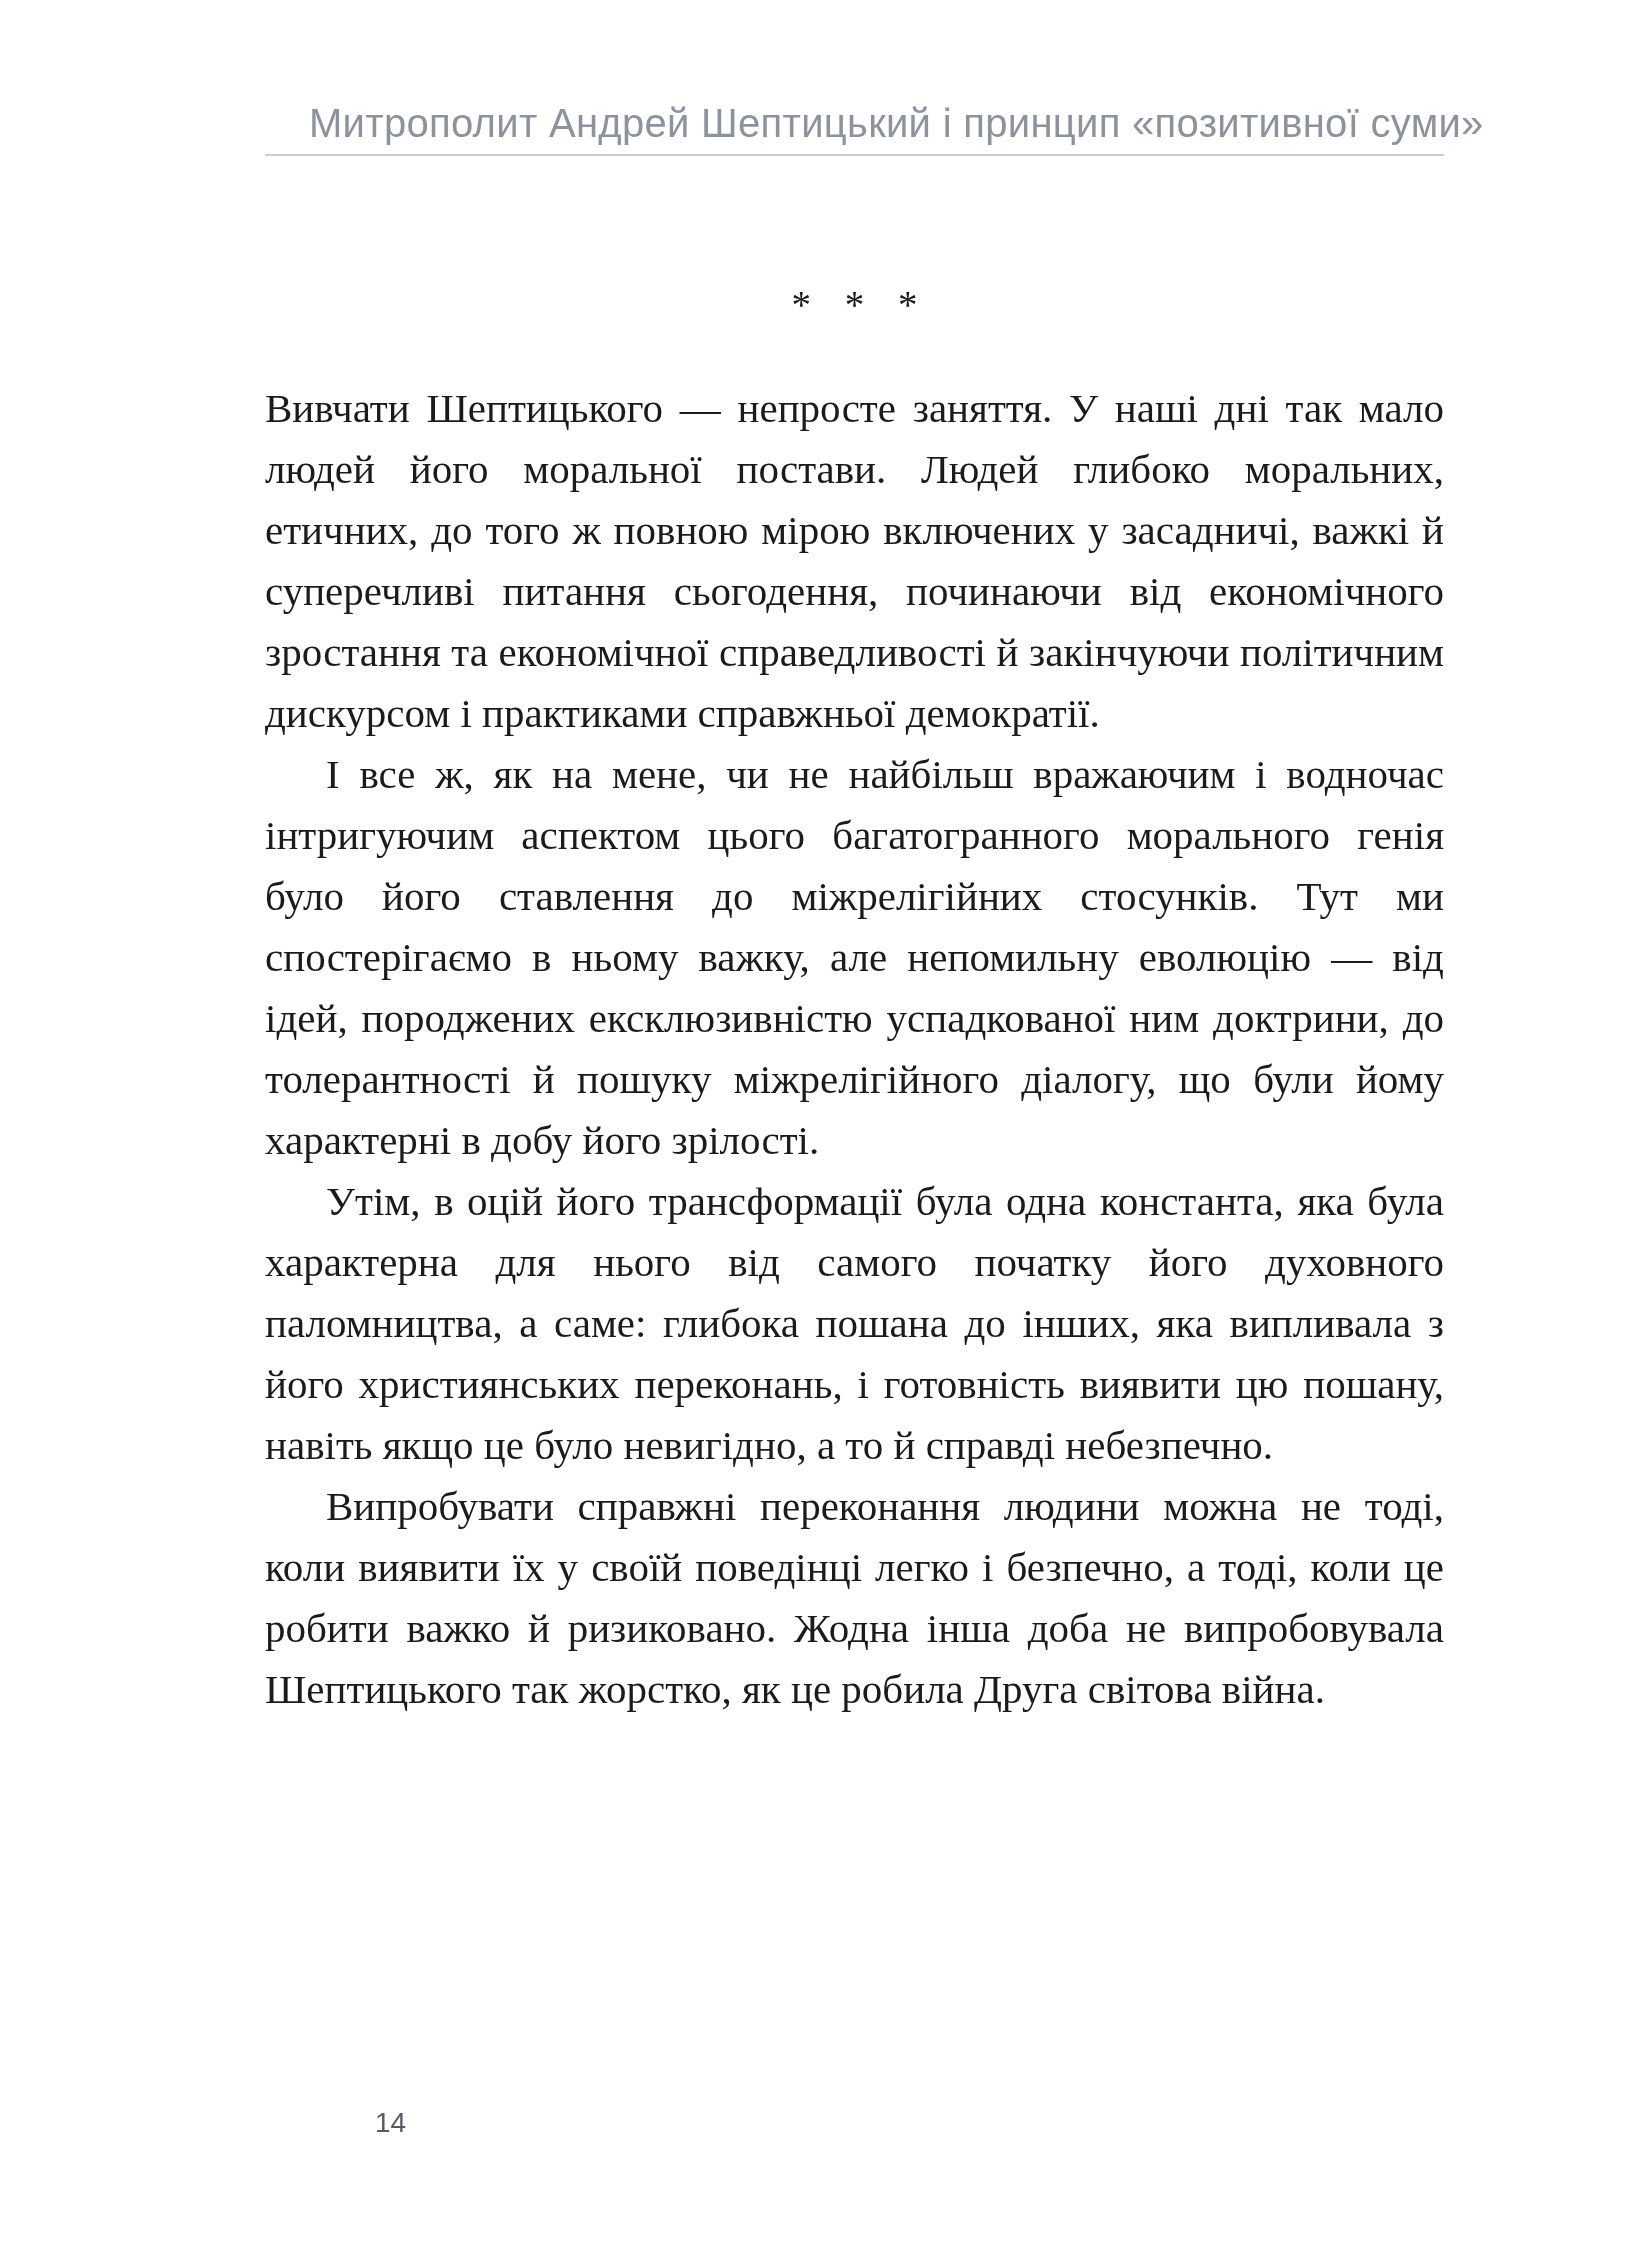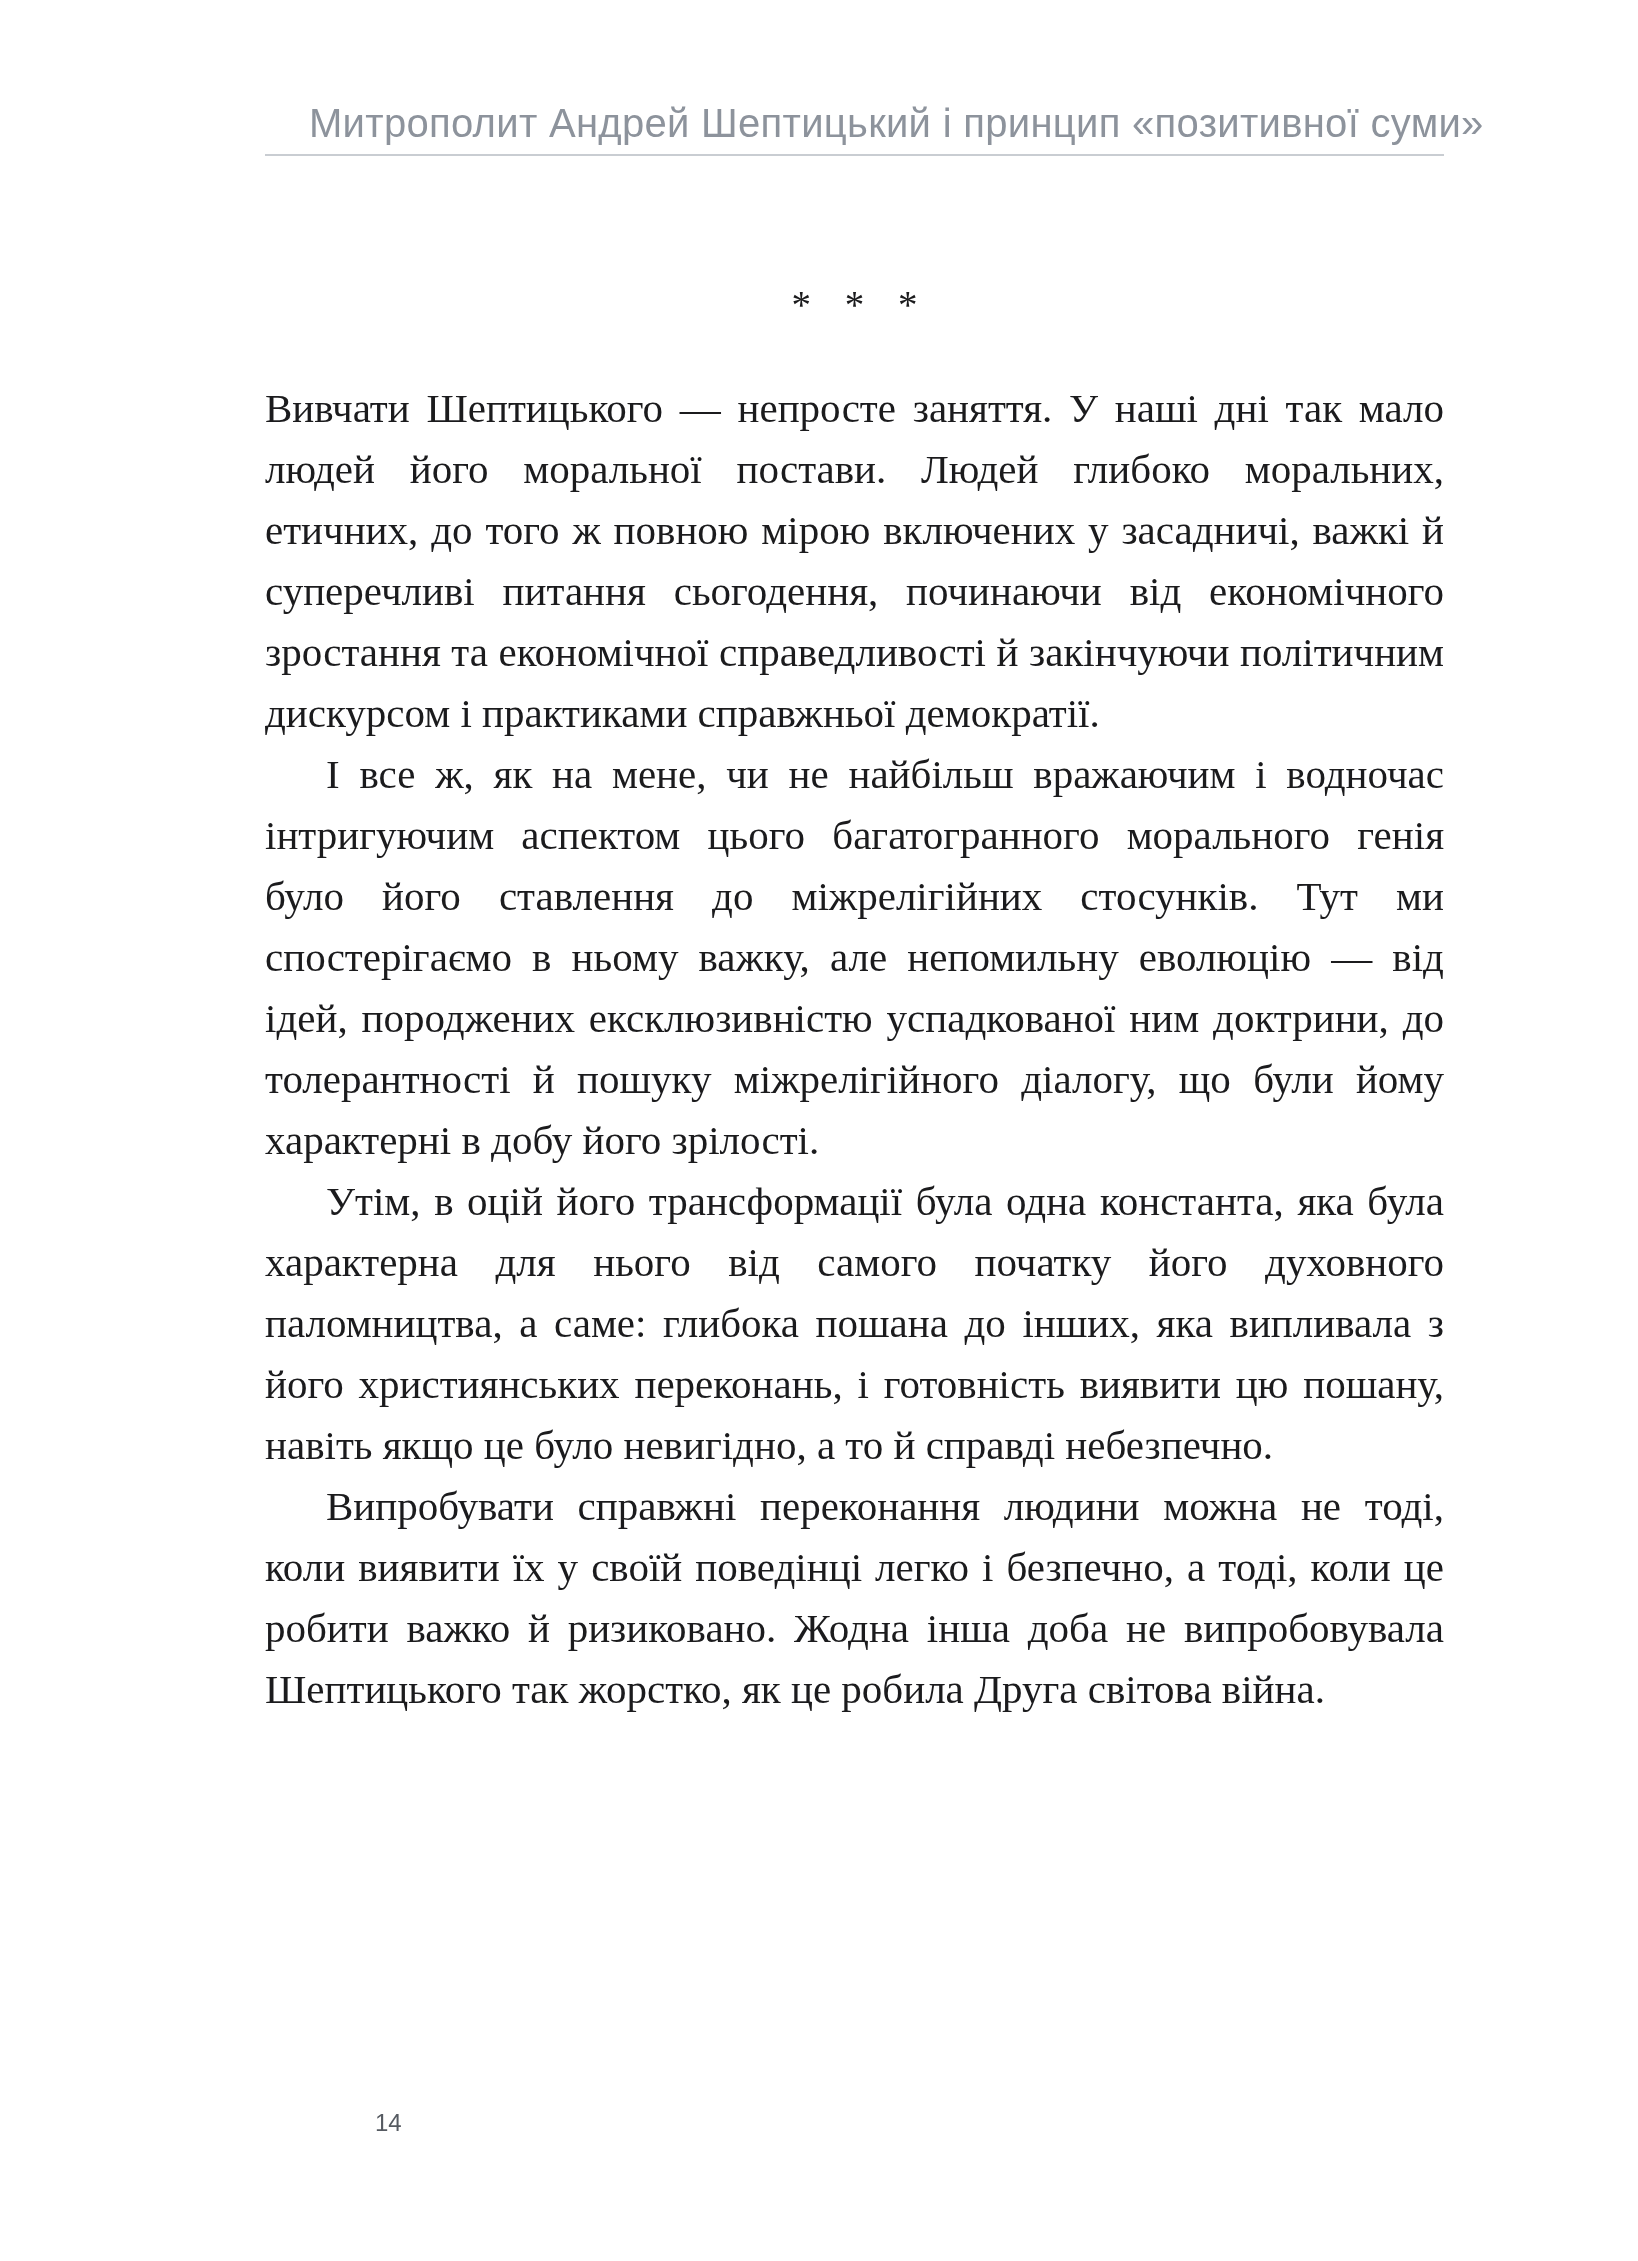--- a/index.html
+++ b/index.html
@@ -65,21 +65,21 @@
     line-height: 61px;
     margin-top: 61px;
     margin-bottom: 43px;
     color: #1b1b1d;
   }
   .folio {
     position: absolute;
     left: 375px;
     top: 2104px;
     font-family: "Liberation Sans", sans-serif;
-    font-size: 24px;
+    font-size: 28px;
     line-height: 38px;
     color: #565b62;
   }
 </style>
 </head>
 <body>
 
 <div class="page">
 
   <div class="running-head">Митрополит Андрей Шептицький і принцип «позитивної суми»</div>

